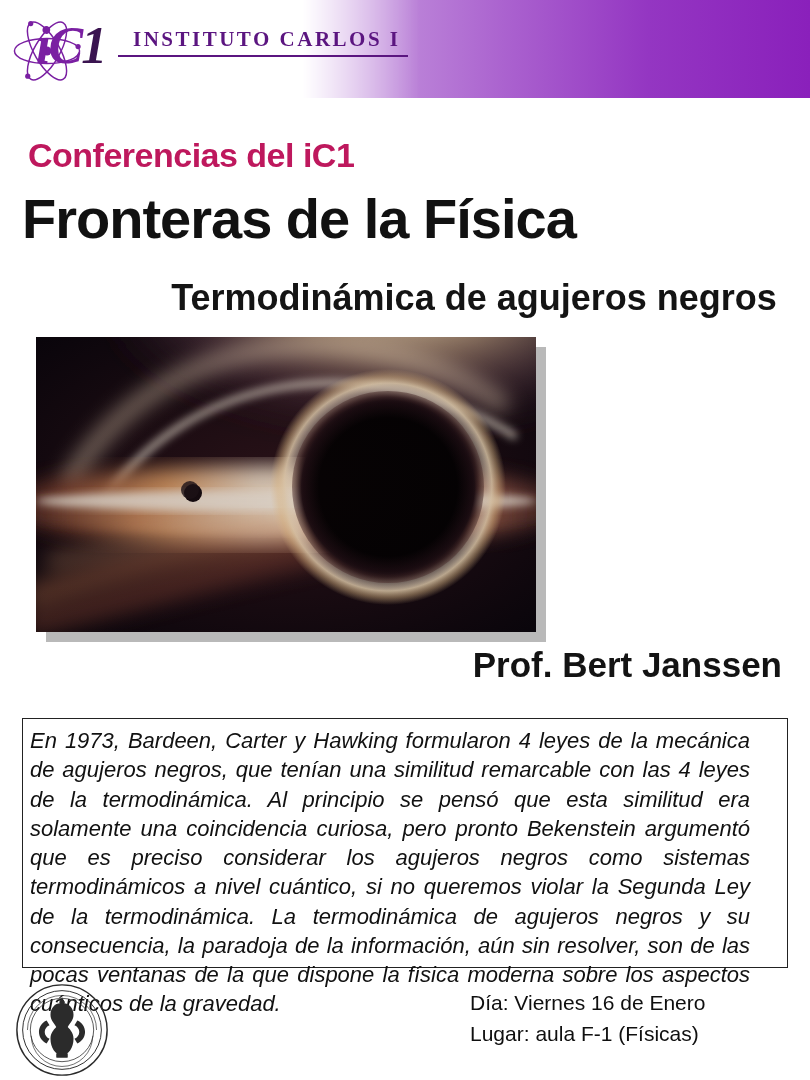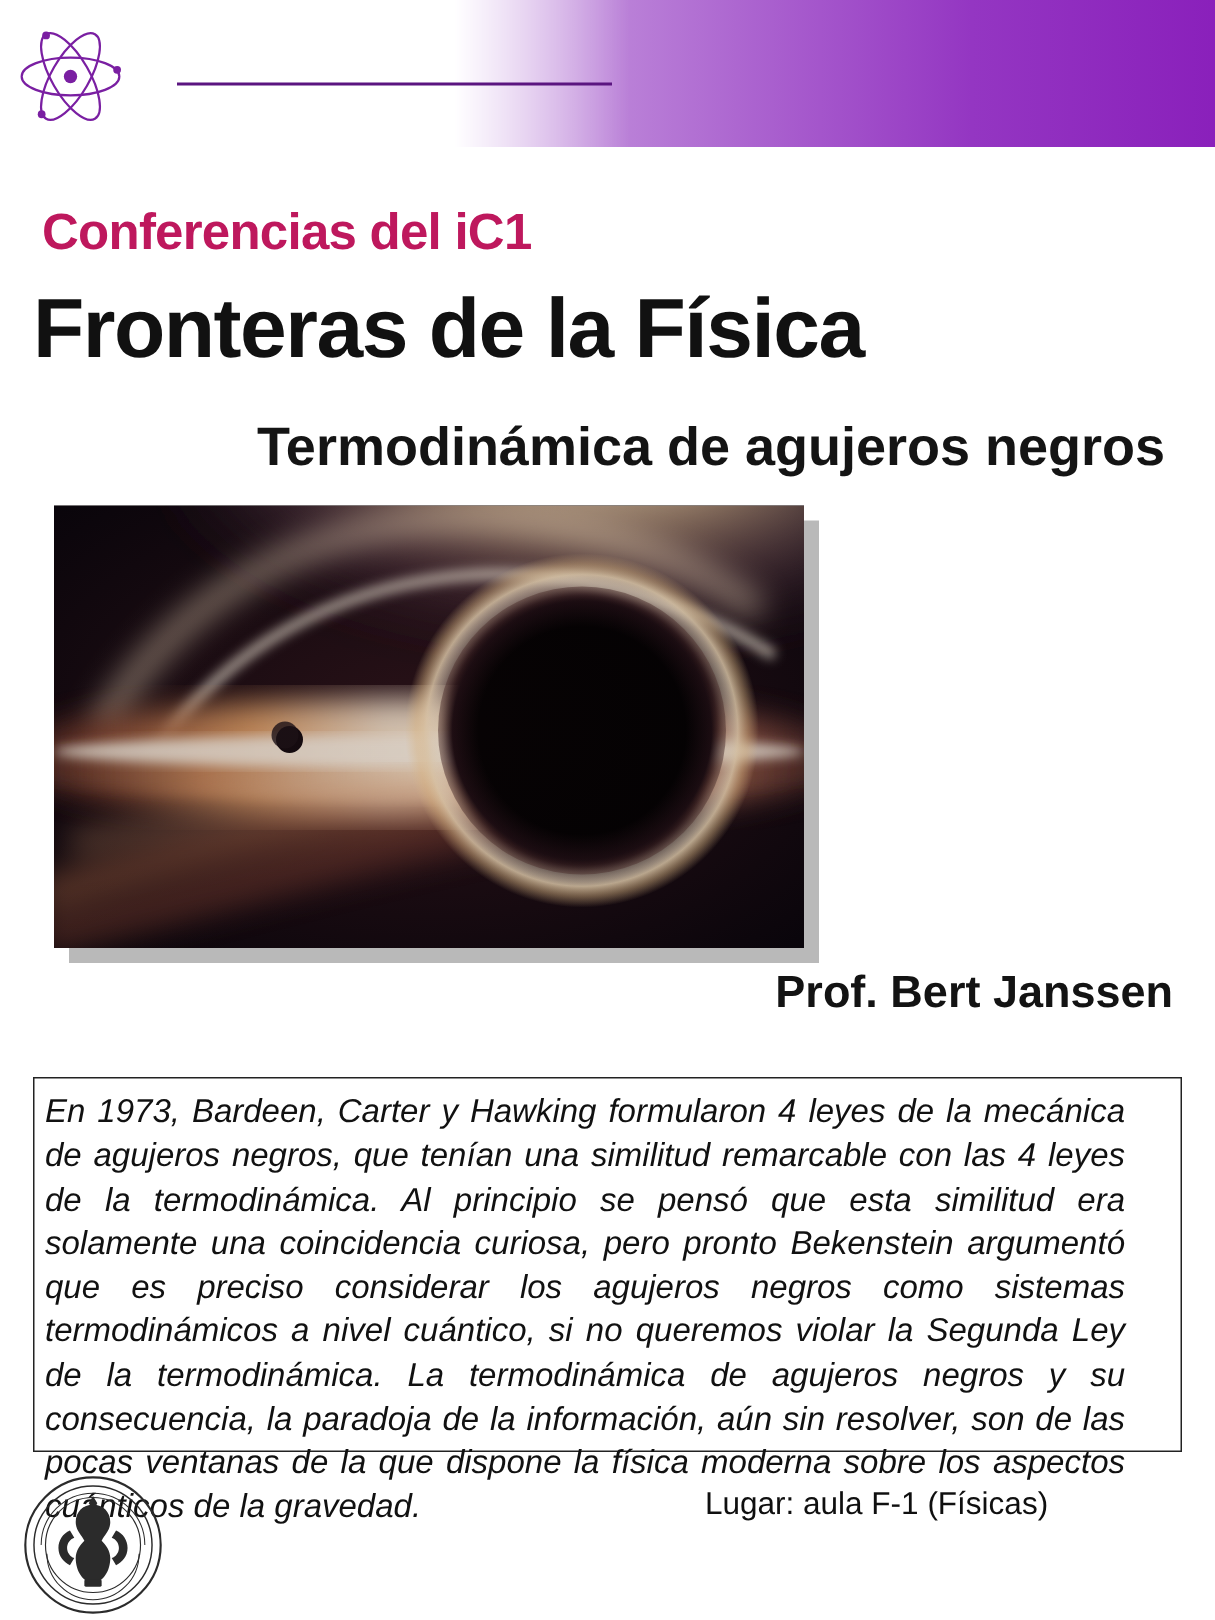--- a/index.html
+++ b/index.html
@@ -142,21 +142,21 @@
     overflow: hidden;
     background: #0a0608;
   }
   .bh-photo svg { display: block; }
 
   
   .speaker {
     position: absolute;
     right: 28px;
     top: 645px;
-    font-size: 30px;
+    font-size: 35px;
     font-weight: bold;
     color: #131313;
     text-align: right;
   }
 
   
   .abstract-box {
     position: absolute;
     left: 22px;
     top: 718px;
@@ -215,22 +215,24 @@
       <ellipse cx="50" cy="50" rx="44" ry="17"></ellipse>
       <ellipse cx="50" cy="50" rx="44" ry="17" transform="rotate(60 50 50)"></ellipse>
       <ellipse cx="50" cy="50" rx="44" ry="17" transform="rotate(120 50 50)"></ellipse>
     </g>
     <circle cx="50" cy="50" r="6" fill="#7a1fa2"></circle>
     <circle cx="92" cy="44" r="3.5" fill="#7a1fa2"></circle>
     <circle cx="28" cy="13" r="3.5" fill="#7a1fa2"></circle>
     <circle cx="24" cy="84" r="3.5" fill="#7a1fa2"></circle>
   </svg>
 
+  <div class="ici-logo"><span>iC<span class="one">1</span></span></div>
 
   <div class="hdr-rule"></div>
+  <div class="hdr-line1">INSTITUTO CARLOS I</div>
 </div>
 
 <div class="title-block">
   <div class="conf-line">Conferencias del iC1</div>
   <div class="main-title">Fronteras de la Física</div>
   <div class="subtitle">Termodinámica de agujeros negros</div>
 </div>
 
 <div class="img-wrap">
   <div class="img-shadow"></div>
@@ -334,15 +336,16 @@
       <path d="M50 16 l3 5 -3 4 -3-4z"></path>
       <rect x="44" y="74" width="12" height="5" rx="1"></rect>
     </g>
     <g stroke="#2b2b2b" stroke-width="0.7" fill="none">
       <path d="M14 50 a36 36 0 0 1 72 0"></path>
       <path d="M18 56 a32 32 0 0 0 64 0"></path>
     </g>
   </svg>
 
   <div class="details">
+    <div>Día: Viernes 16 de Enero</div>
     <div>Lugar: aula F-1 (Físicas)</div>
   </div>
 </div>
 
 </body></html>

